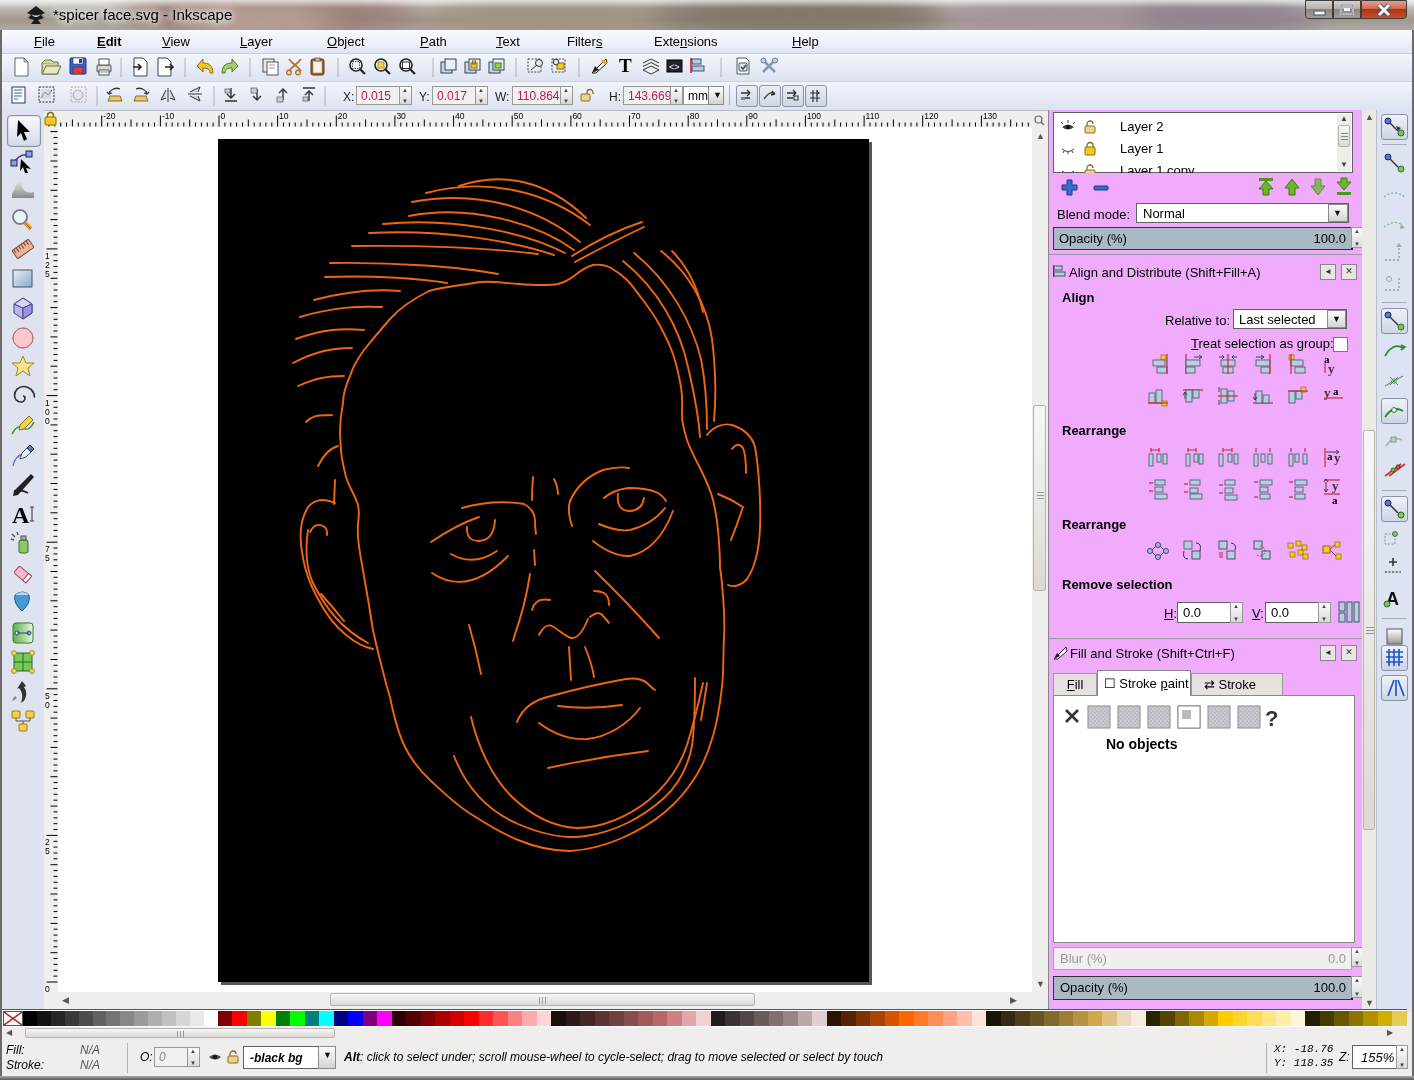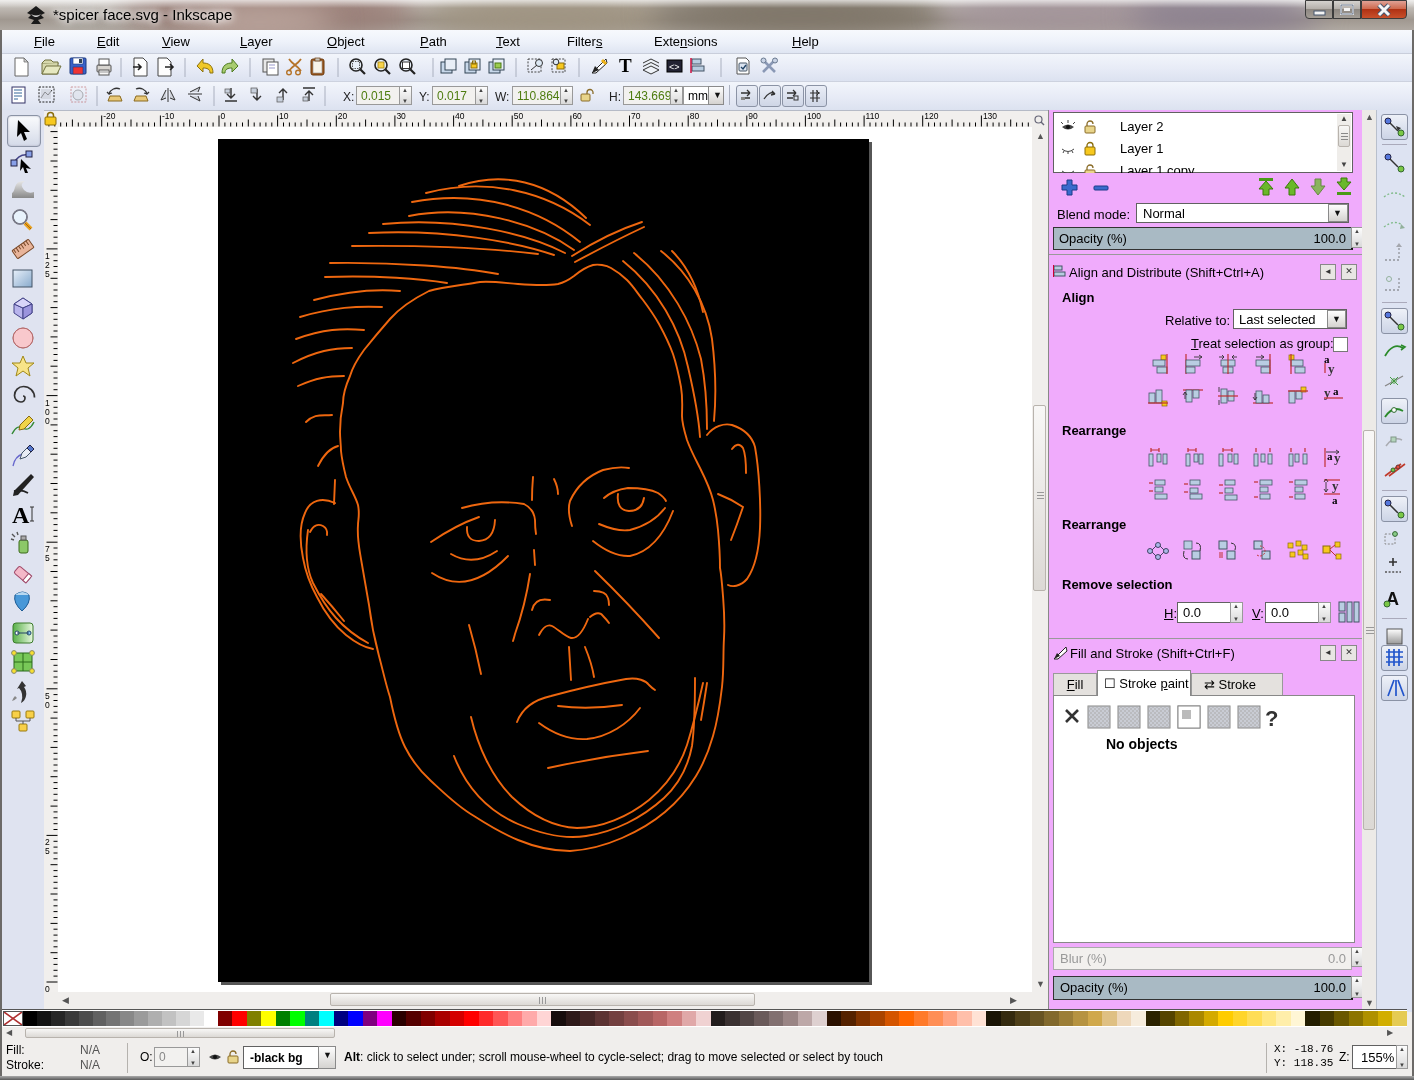--- a/index.html
+++ b/index.html
@@ -17,21 +17,21 @@
   
   #menubar{left:2px;top:30px;width:1410px;height:23px;background:linear-gradient(180deg,#f7f9fd 0%,#eef2fa 50%,#dfe5f2 100%);border-bottom:1px solid #c9cedb;color:#000;}
   .mi{position:absolute;top:4px;font-size:13px;}
   .mi u{text-decoration:underline;}
   
   .tbar{background:linear-gradient(180deg,#f2f5fb 0%,#e7ebf6 55%,#dce2f0 100%);}
   #tb1{left:2px;top:54px;width:1410px;height:27px;border-bottom:1px solid #cdd2df;}
   #tb2{left:2px;top:82px;width:1410px;height:28px;border-bottom:1px solid #b5bac6;}
   .sep{position:absolute;top:3px;width:1px;height:20px;background:#aab0bf;}
   .lbl{position:absolute;top:8px;font-size:12px;color:#222;}
-  .field{position:absolute;top:4px;height:19px;background:#f2f1ef;border:1px solid #999;box-sizing:border-box;font-size:12px;color:#4d7c0f;padding:2px 2px 0 4px;}
+  .field{position:absolute;top:4px;height:19px;background:#f2f1ef;border:1px solid #999;box-sizing:border-box;font-size:12px;color:#be185d;padding:2px 2px 0 4px;}
   .spin{position:absolute;top:4px;width:13px;height:19px;background:linear-gradient(180deg,#fdfdfd,#d9d9d9);border:1px solid #999;box-sizing:border-box;}
   .spin:before{content:"▲";position:absolute;top:0px;left:2px;font-size:6px;color:#444;}
   .spin:after{content:"▼";position:absolute;bottom:0px;left:2px;font-size:6px;color:#444;}
   .tgl{position:absolute;top:3px;width:22px;height:22px;border:1px solid #8b93a5;border-radius:3px;background:linear-gradient(180deg,#e9edf6,#cfd6e6);box-sizing:border-box;}
   
   #toolbox{left:2px;top:110px;width:42px;height:902px;background:#dfe3f0;}
   .tool{position:absolute;left:7px;width:28px;height:28px;}
   #hruler{left:44px;top:111px;width:988px;height:16px;background:#f1efed;border-bottom:1px solid #aaa;}
   #vruler{left:44px;top:127px;width:14px;height:865px;background:#f1efed;border-right:1px solid #aaa;}
   #canvas{left:58px;top:127px;width:974px;height:865px;background:#fff;overflow:hidden;}
@@ -51,21 +51,21 @@
   .entry{position:absolute;background:#fff;border:1px solid #616161;box-sizing:border-box;}
   .dlabel{position:absolute;color:#000;font-size:13px;}
   .bold{font-weight:bold;text-align:center;}
   .ddbtn{position:absolute;background:linear-gradient(180deg,#fdfdfd,#d5d3d0);border:1px solid #8a8a8a;box-sizing:border-box;}
   .ddbtn:before{content:"▼";position:absolute;left:4px;top:3px;font-size:9px;color:#111;}
   
   #palette{left:2px;top:1009px;width:1405px;height:17px;background:#fff;border-top:1px solid #555;}
   .sw{position:absolute;top:1px;height:15px;}
   #palscroll{left:2px;top:1027px;width:1405px;height:13px;background:#f0eeec;}
   
-  #status{left:2px;top:1040px;width:1410px;height:36px;background:#f0eeec;font-size:12px;color:#000;}
+  #status{left:2px;top:1040px;width:1410px;height:36px;background:#f0eeec;font-size:12px;color:#000;font-style:italic;}
   #bottomborder{left:0px;top:1076px;width:1414px;height:4px;background:linear-gradient(180deg,#aaa,#5a5a5a);}
   .vline{position:absolute;background:#b5b2ae;width:1px;}
   
   #lborder{left:0;top:30px;width:2px;height:1046px;background:#6c6a68;}
   #rborder{left:1412px;top:30px;width:2px;height:1046px;background:#6c6a68;}
 </style></head>
 <body>
 <div id="win">
 
   <div id="title" class="abs">
@@ -90,21 +90,21 @@
         <rect x="10" y="7" width="6" height="3" fill="#f4f4f4"></rect>
         <rect x="7" y="4" width="12" height="9" fill="none" stroke="#46566e" stroke-width="0.8"></rect>
       </svg></div>
   <div id="bclose" class="wbtn"><svg width="44" height="17" viewBox="0 0 44 17">
         <path d="M17 4 L22 9 L27 4 M17 14 L22 9 L27 14" stroke="#46566e" stroke-width="5" fill="none"></path>
         <path d="M17 4 L22 9 L27 4 M17 14 L22 9 L27 14" stroke="#f6f6f6" stroke-width="3" fill="none"></path>
       </svg></div>
 
   <div id="menubar" class="abs">
     <div class="mi" style="left:32px;"><u>F</u>ile</div>
-    <div class="mi" style="left:95px;"><u>E</u>dit</div>
+    <div class="mi" style="left:95px;font-weight:bold;"><u>E</u>dit</div>
     <div class="mi" style="left:160px;"><u>V</u>iew</div>
     <div class="mi" style="left:238px;"><u>L</u>ayer</div>
     <div class="mi" style="left:325px;"><u>O</u>bject</div>
     <div class="mi" style="left:418px;"><u>P</u>ath</div>
     <div class="mi" style="left:494px;"><u>T</u>ext</div>
     <div class="mi" style="left:565px;">Filter<u>s</u></div>
     <div class="mi" style="left:652px;">Exte<u>n</u>sions</div>
     <div class="mi" style="left:790px;"><u>H</u>elp</div>
   </div>
 
@@ -978,21 +978,21 @@
       <div style="position:absolute;right:5px;top:3px;font-size:13px;color:#000;">100.0</div>
     </div>
     <div class="spin" style="left:302px;top:117px;height:21px;"></div>
 
     <div style="position:absolute;left:0px;top:144px;width:314px;height:1px;background:#999;"></div>
     <svg style="position:absolute;left:4px;top:155px;" width="14" height="13" viewBox="0 0 14 13">
         <rect x="1" y="1" width="8" height="4" fill="#b8cce0" stroke="#456"></rect>
         <rect x="1" y="7" width="11" height="4" fill="#b8cce0" stroke="#456"></rect>
         <line x1="0.5" y1="0" x2="0.5" y2="12" stroke="#c03"></line>
       </svg>
-    <div class="dlabel" style="left:20px;top:155px;">Align and Distribute (Shift+Ctrl+A)</div>
+    <div class="dlabel" style="left:20px;top:155px;">Align and Distribute (Shift+Fill+A)</div>
     <div style="position:absolute;left:271px;top:154px;width:14px;height:14px;border:1px solid #888;background:#e8e6e3;font-size:8px;text-align:center;color:#333;line-height:13px;">◄</div>
     <div style="position:absolute;left:292px;top:154px;width:14px;height:14px;border:1px solid #888;background:#e8e6e3;font-size:9px;text-align:center;color:#333;line-height:13px;">✕</div>
     <div class="dlabel bold" style="left:13px;top:180px;">Align</div>
     <div class="dlabel" style="left:116px;top:203px;">Relative to:</div>
     <div class="entry" style="left:184px;top:199px;width:114px;height:20px;padding:2px 0 0 5px;font-size:13px;">Last selected</div>
     <div class="ddbtn" style="left:278px;top:200px;width:19px;height:18px;"></div>
     <div class="dlabel" style="left:142px;top:226px;"><u>T</u>reat selection as group:</div>
     <div style="position:absolute;left:284px;top:227px;width:13px;height:13px;border:1px solid #777;background:#fff;"></div>
 
     <svg style="position:absolute;left:98px;top:243px;" width="210" height="62" viewBox="0 0 210 62">

